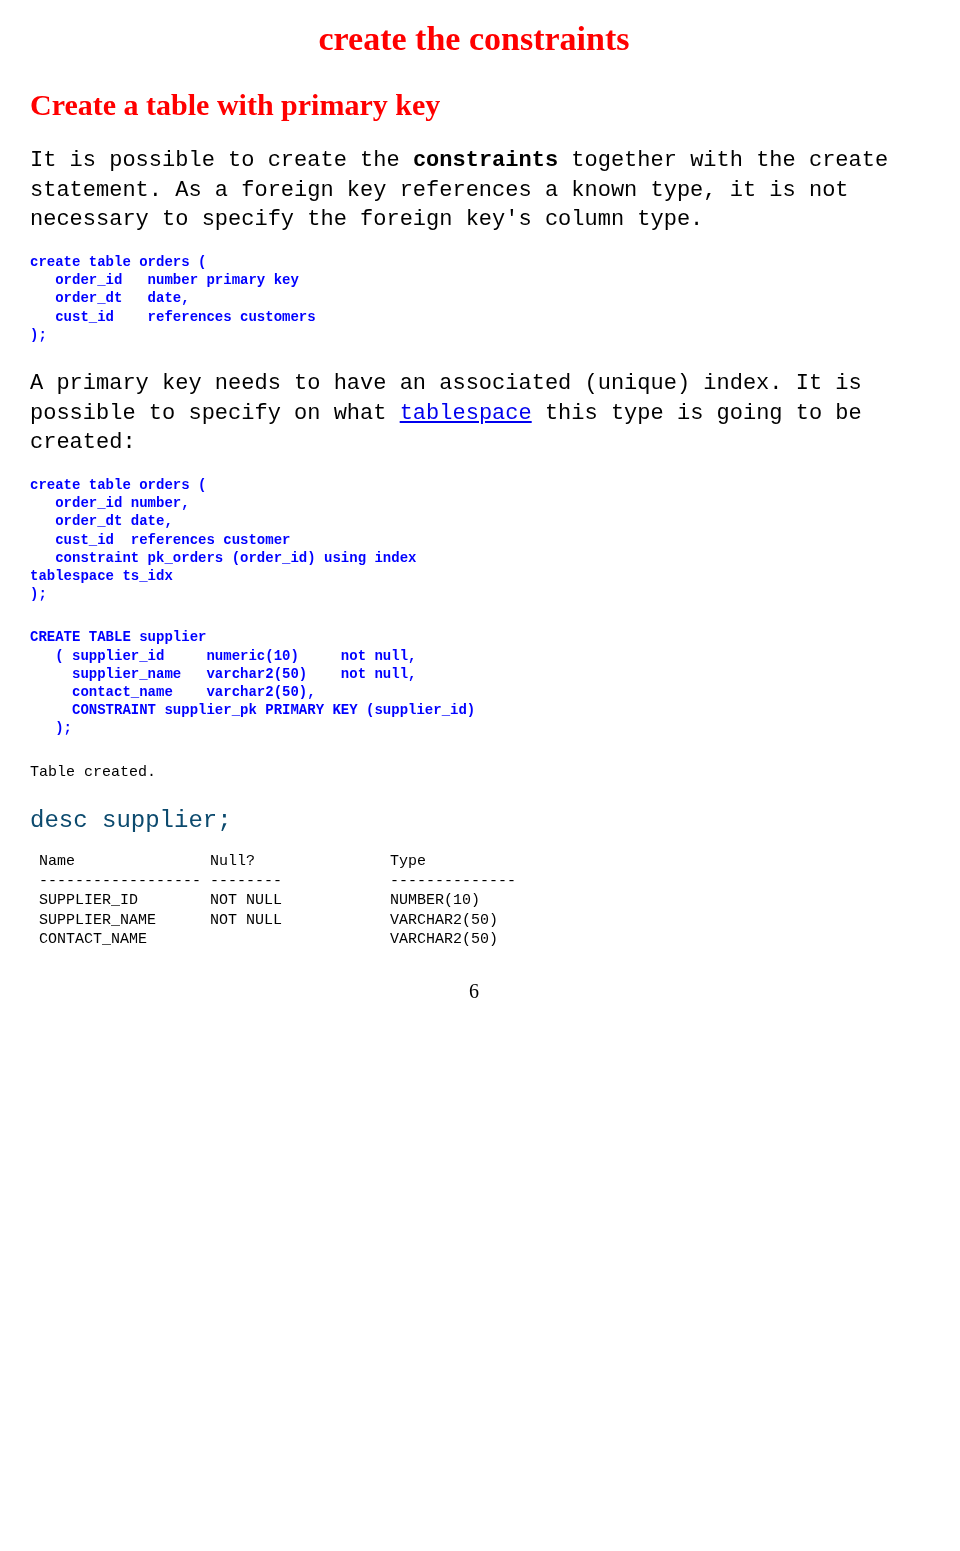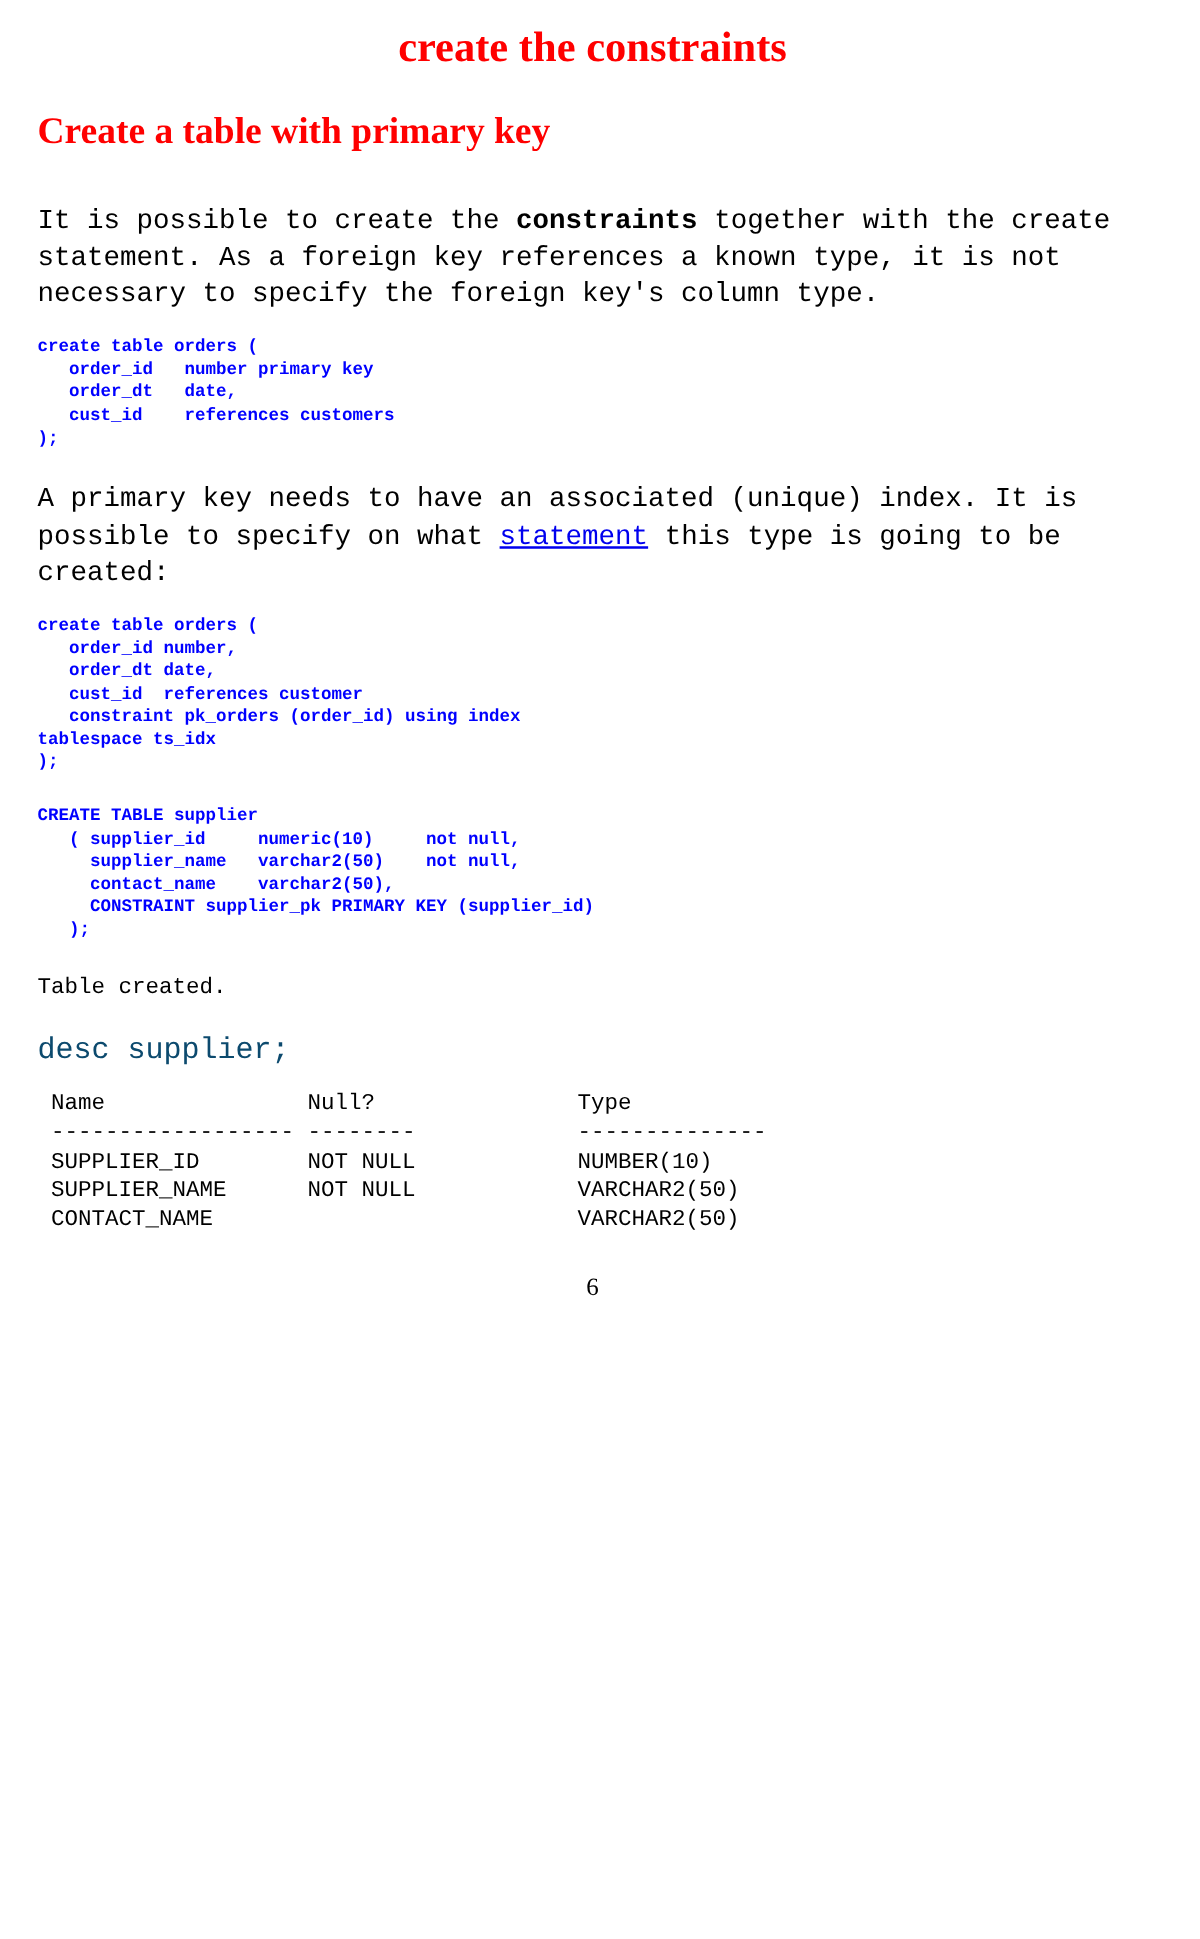--- a/index.html
+++ b/index.html
@@ -16,38 +16,38 @@
   .title{
     text-align:center;
     font-size:34px;
     color:#ff0000;
     margin:0 0 30px 0;
   }
   .title .bold{font-weight:bold;}
   .heading{
     color:#ff0000;
     font-size:30px;
-    margin:0 0 40px 0;
+    margin:0 0 24px 0;
   }
   .para{
     font-size:22px;
     line-height:1.35;
     margin:0 0 18px 0;
     font-family:Liberation Mono, monospace;
   }
   .link{color:#0000ee;text-decoration:underline;}
   pre{
     margin:0 0 25px 0;
     font-family:"Courier New",Courier,monospace;
     font-size:14px;
     line-height:1.3;
     white-space:pre;
   }
   pre.blue{color:#0000ff;font-weight:bold;}
-  pre.black{color:#000;font-size:18px;}
+  pre.black{color:#000;font-size:15px;}
   .desc{
     font-family:"Courier New",Courier,monospace;
     font-size:24px;
     color:#0c4a6e;
     margin:0 0 18px 0;
   }
   .page-num{
     text-align:center;
     font-size:20px;
     margin-top:30px;
@@ -69,21 +69,21 @@
     <span>It is possible to create the </span><b>constraints</b><span> together with the create statement. As a foreign key references a known type, it is not necessary to specify the foreign key's column type.</span>
   </p>
 
   <pre class="blue">create table orders (
    order_id   number primary key
    order_dt   date,
    cust_id    references customers
 );</pre>
 
   <p class="para">
-    <span>A primary key needs to have an associated (unique) index. It is possible to specify on what </span><a href="#" class="link">statement</a><span> this type is going to be created:</span>
+    <span>A primary key needs to have an associated (unique) index. It is possible to specify on what </span><a href="#" class="link">tablespace</a><span> this type is going to be created:</span>
   </p>
 
   <pre class="blue">create table orders (
    order_id number,
    order_dt date,
    cust_id  references customer
    constraint pk_orders (order_id) using index
 tablespace ts_idx
 );</pre>
 

